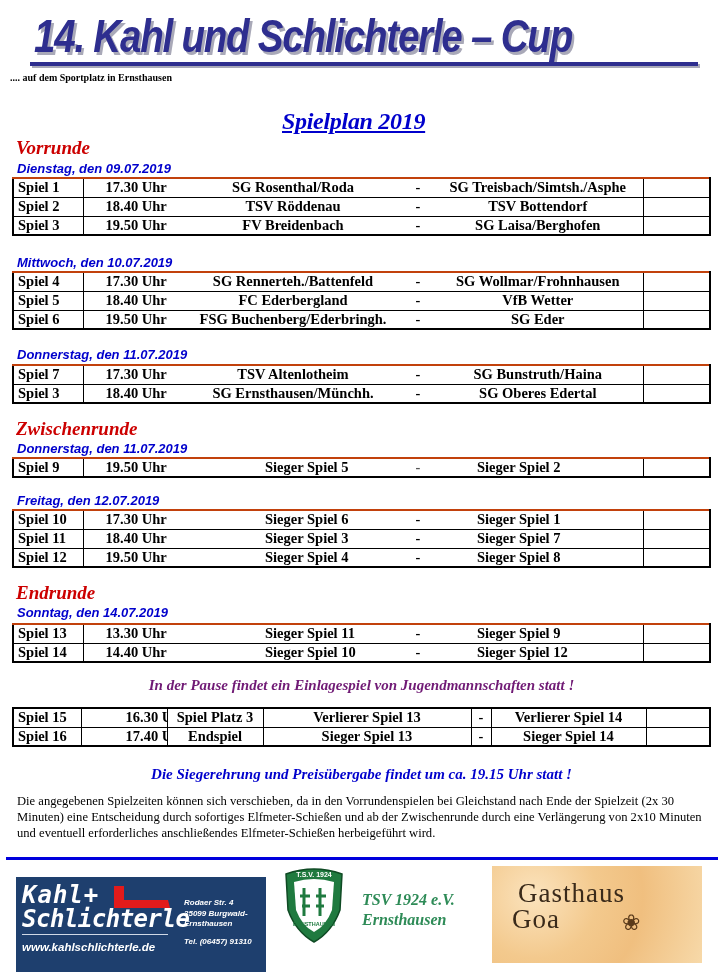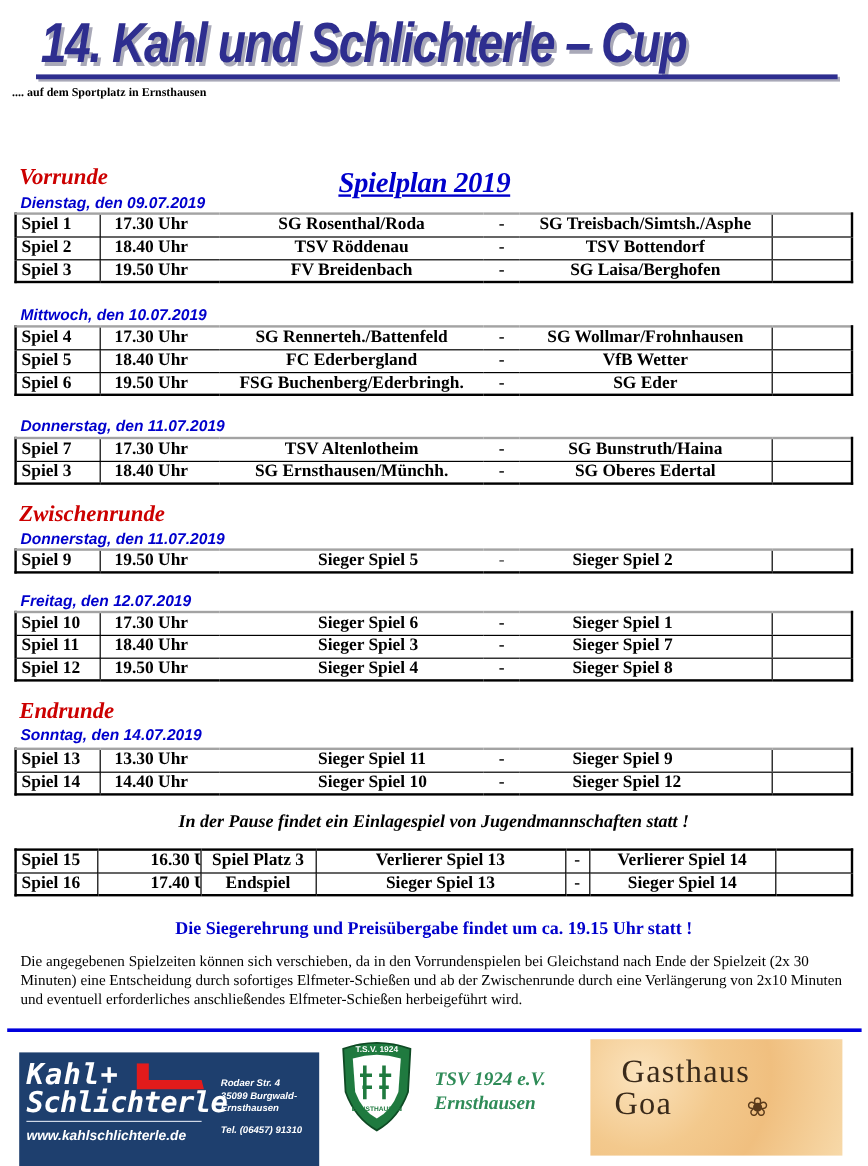--- a/index.html
+++ b/index.html
@@ -16,70 +16,70 @@
   }
   .main-title-underline {
     position: absolute; left: 30px; top: 62px; width: 668px; height: 4px; background: #2e2e8f;
     box-shadow: 2px 2px 0 #a9a9b8;
   }
   .subtitle {
     position: absolute; left: 10px; top: 69px; font-size: 10px; font-weight: bold; line-height: 18px;
   }
   .plan-title {
     position: absolute; left: 282px; top: 107px; font-size: 24px; font-weight: bold; font-style: italic;
-    color: #0000cc; text-decoration: underline; line-height: 28px; letter-spacing: -0.3px; margin-top: 32px;
+    color: #0000cc; text-decoration: underline; line-height: 28px; letter-spacing: -0.3px;
   }
 
   .round-title {
     position: absolute; left: 16px; font-size: 19px; font-weight: bold; font-style: italic;
     color: #cc0000; line-height: 22px;
   }
   .day-title {
     position: absolute; left: 17px; font-family: "Liberation Sans", sans-serif;
     font-size: 13px; font-weight: bold; font-style: italic; color: #0000cc; line-height: 15px;
   }
 
   table.sched {
     position: absolute; left: 12px; width: 697px; border-collapse: collapse;
     table-layout: fixed; font-size: 14.5px; font-weight: bold;
   }
   table.sched td {
     border-top: 1px solid #000; border-bottom: 1px solid #000;
     height: 19px; line-height: 17px; padding: 0 4px; white-space: nowrap; overflow: hidden;
   }
   table.sched td.c-game { border-left: 2px solid #000; border-right: 1px solid #000; width: 70px; padding-left: 4px; }
-  table.sched td.c-time { width: 100px; padding-left: 12px; }
+  table.sched td.c-time { width: 100px; padding-left: 22px; }
   table.sched td.c-home { width: 220px; text-align: center; }
   table.sched td.c-sep { width: 30px; text-align: center; }
   table.sched td.c-away { width: 210px; text-align: center; }
   table.sched td.c-res { border-left: 1px solid #000; border-right: 2px solid #000; width: 67px; }
-  table.sched tr:first-child td { border-top: 2px solid #a3a3a3; }
+  table.sched tr:first-child td { border-top: 2px solid #c2410c; }
   table.sched tr:last-child td { border-bottom: 2px solid #000; }
   table.sched .sep-gray { color: #555; }
   table.sched.left-names td.c-home { text-align: left; padding-left: 82px; }
   table.sched.left-names td.c-away { text-align: left; padding-left: 44px; }
 
   table.final {
     position: absolute; left: 12px; top: 707px; width: 697px; border-collapse: collapse;
     table-layout: fixed; font-size: 14.5px; font-weight: bold;
   }
   table.final td { border: 1px solid #000; height: 19px; line-height: 17px; padding: 0 4px; white-space: nowrap; overflow: hidden; text-align: center; }
   table.final tr:first-child td { border-top: 2px solid #000; }
   table.final tr:last-child td { border-bottom: 2px solid #000; }
   table.final td:first-child { border-left: 2px solid #000; text-align: left; }
   table.final td:last-child { border-right: 2px solid #000; }
   table.final td.f-time { text-align: left; padding-left: 44px; }
 
   .note-red {
     position: absolute; left: 0; width: 723px; top: 676px; text-align: center;
-    font-size: 15px; font-weight: bold; font-style: italic; color: #000000; line-height: 18px;
+    font-size: 15px; font-weight: bold; font-style: italic; color: #701a75; line-height: 18px;
   }
   .note-blue {
     position: absolute; left: 0; width: 723px; top: 765px; text-align: center;
-    font-size: 15px; font-weight: bold; color: #0000cc; line-height: 18px;
+    font-size: 15px; font-weight: bold; font-style: italic; color: #0000cc; line-height: 18px;
   }
   .disclaimer {
     position: absolute; left: 17px; top: 793px; width: 695px; font-size: 12.6px; line-height: 16px; color: #000;
   }
   .divider {
     position: absolute; left: 6px; top: 857px; width: 712px; height: 3px; background: #0000dd;
   }
 
   
   .logo-kahl {

